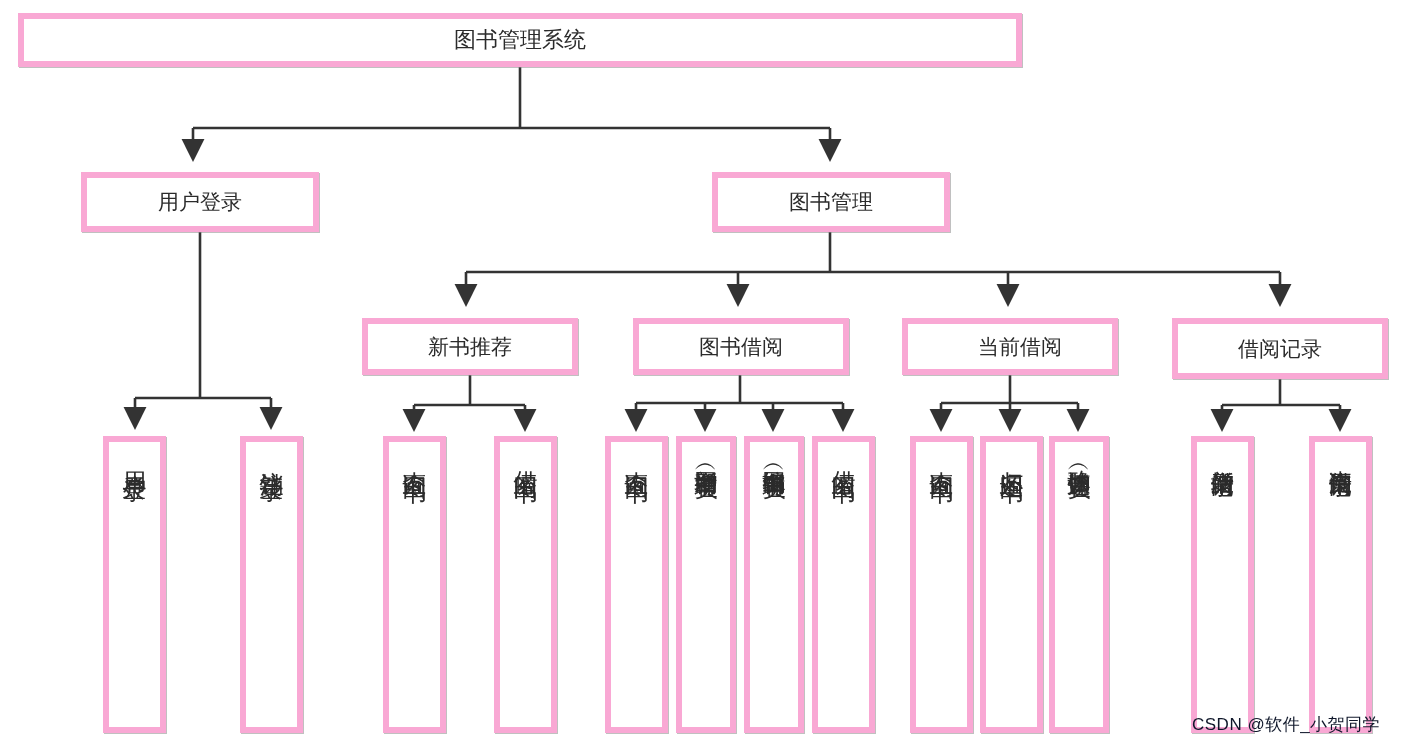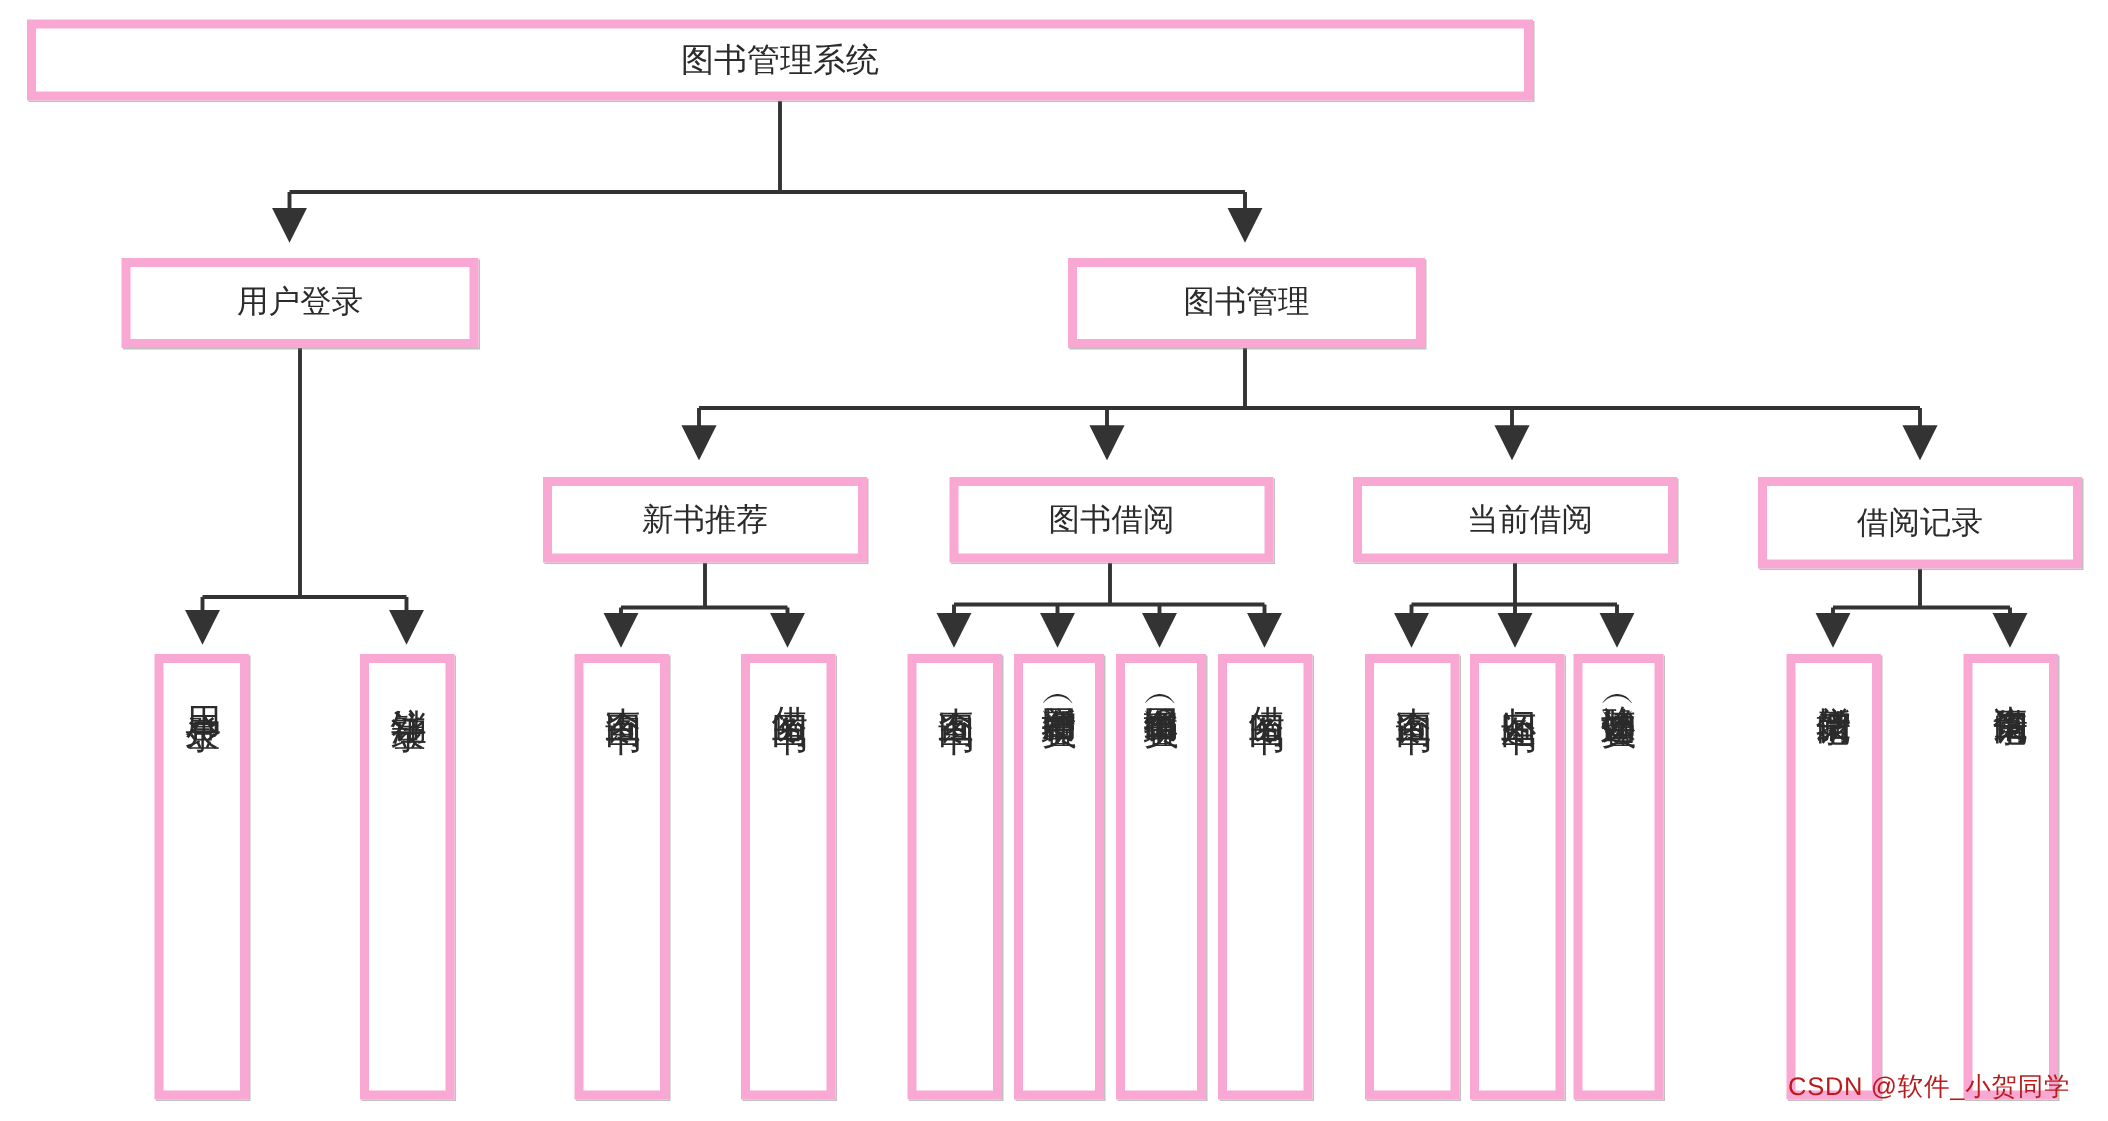--- a/index.html
+++ b/index.html
@@ -64,21 +64,21 @@
   }
   .node.vert.narrow .lbl {
     font-size: 23px;
     letter-spacing: 1px;
   }
   #watermark {
     position: absolute;
     left: 1192px;
     top: 713px;
     font-size: 17px;
-    color: #b91c1c;
+    color: #0f172a;
     white-space: nowrap;
     letter-spacing: 0.5px;
   }
 </style>
 </head>
 <body>
 
 <div id="canvas">
 
   <svg class="edges" viewBox="0 0 1405 747" xmlns="http://www.w3.org/2000/svg">

